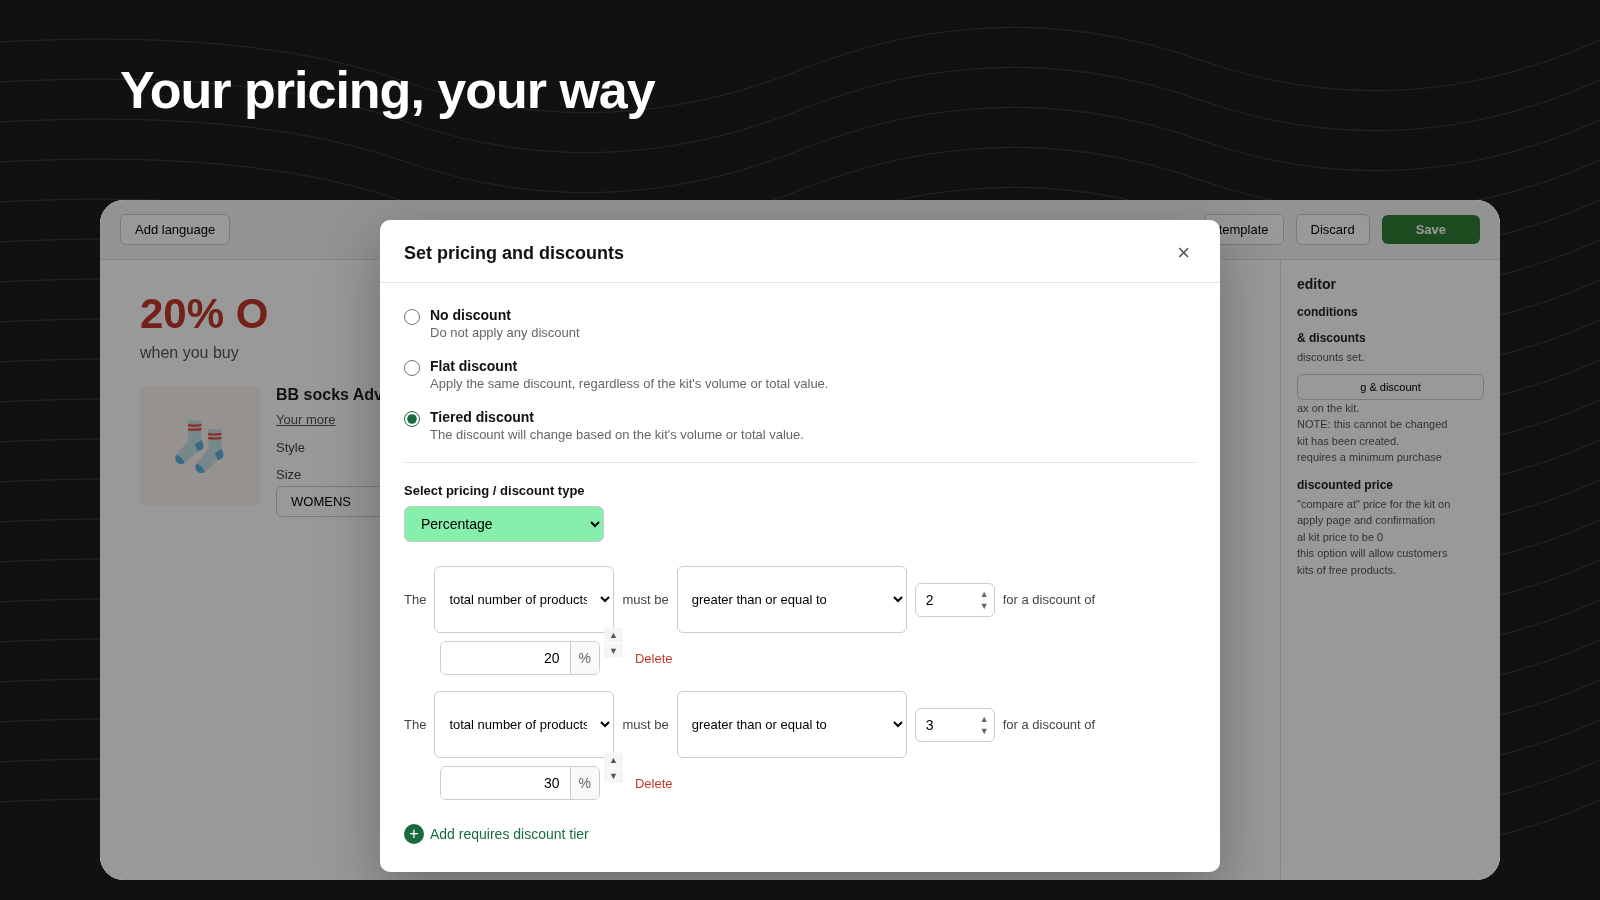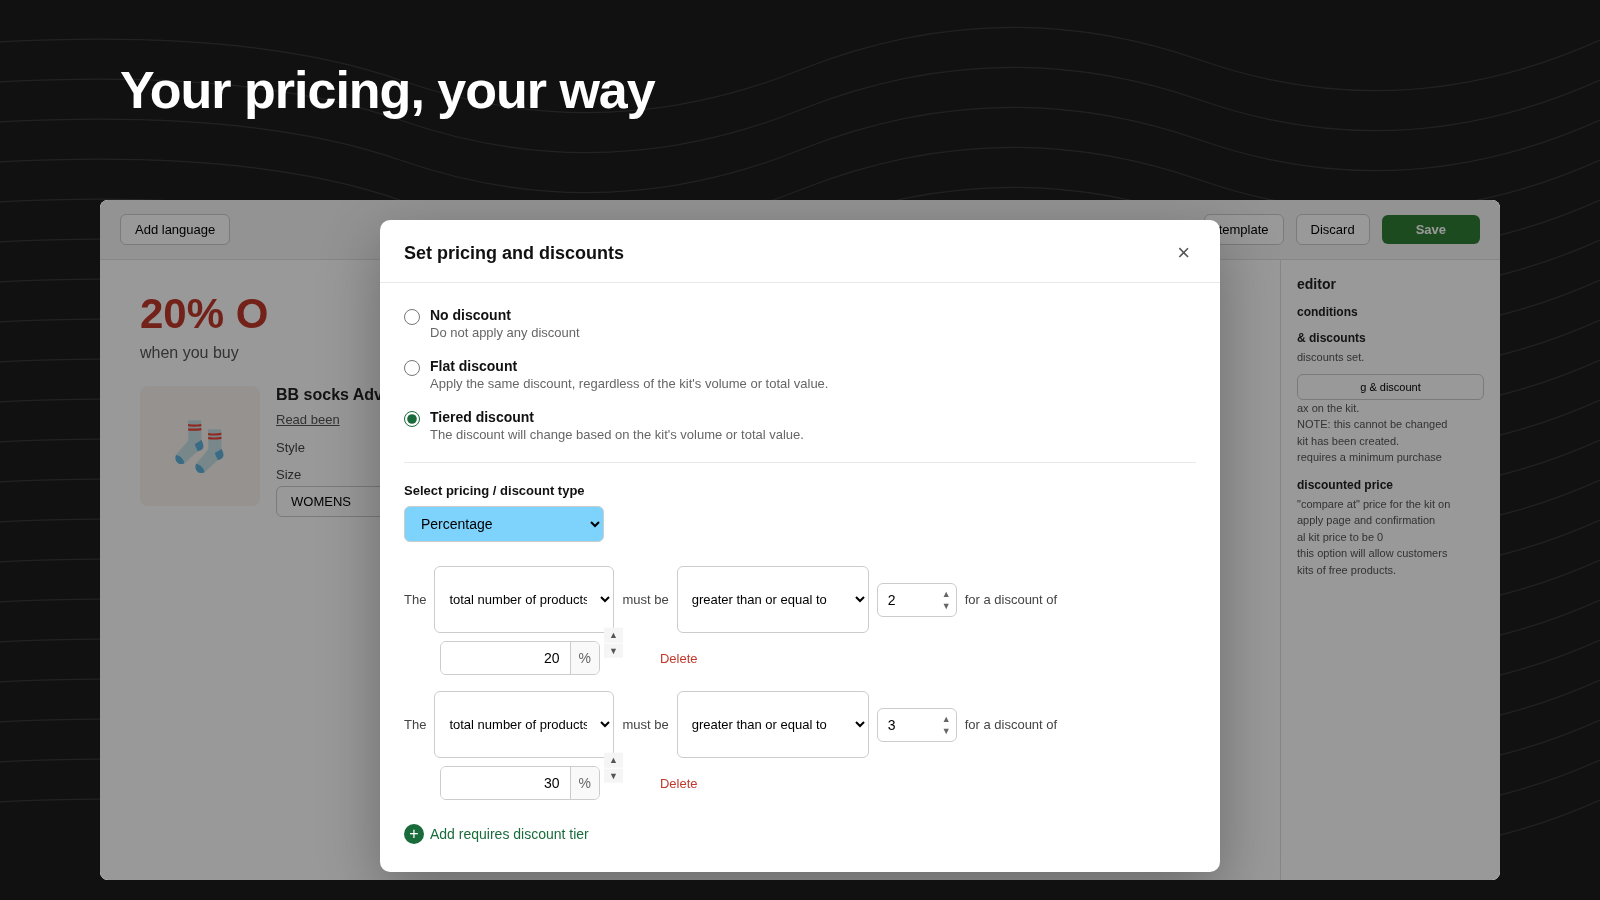--- a/index.html
+++ b/index.html
@@ -38,21 +38,21 @@
     }
 
     
     .app-window {
       position: absolute;
       top: 200px;
       left: 100px;
       right: 100px;
       bottom: 20px;
       background: #f5f5f5;
-      border-radius: 8px;
+      border-radius: 24px;
       overflow: hidden;
       z-index: 3;
     }
 
     
     .app-toolbar {
       background: #f5f5f5;
       padding: 14px 20px;
       display: flex;
       align-items: center;
@@ -291,21 +291,21 @@
       font-weight: 600;
       color: #111;
       margin-bottom: 8px;
     }
     .pricing-type-select {
       border: 1px solid #ccc;
       border-radius: 6px;
       padding: 8px 12px;
       font-size: 14px;
       width: 200px;
-      background: #7dd3fc;
+      background: #86efac;
       cursor: pointer;
     }
 
     
     .tier-section {
       margin-top: 24px;
     }
     .tier-row {
       margin-bottom: 16px;
     }
@@ -325,21 +325,21 @@
       border-radius: 6px;
       padding: 24px 10px;
       font-size: 13px;
       background: #fff;
       cursor: pointer;
     }
     .tier-select-products {
       width: 180px;
     }
     .tier-select-condition {
-      width: 192px;
+      width: 230px;
     }
     .tier-number-wrap {
       position: relative;
       display: flex;
       align-items: center;
     }
     .tier-number-input {
       border: 1px solid #ccc;
       border-radius: 6px;
       padding: 8px 28px 8px 10px;
@@ -412,21 +412,21 @@
       line-height: 1.2;
     }
 
     .btn-delete {
       background: none;
       border: none;
       color: #c0392b;
       font-size: 13px;
       cursor: pointer;
       font-weight: 500;
-      margin-left: 25px;
+      margin-left: 0;
     }
 
     
     .btn-add-tier {
       display: flex;
       align-items: center;
       gap: 6px;
       background: none;
       border: none;
       color: #1a6b3c;
@@ -497,21 +497,21 @@
   <div class="app-body">
 
     <div class="main-content">
       <div class="promo-heading">20% O</div>
       <div class="promo-subtext">when you buy</div>
 
       <div class="product-card">
         <div class="product-img">🧦</div>
         <div class="product-info">
           <div class="product-name">BB socks Adventure</div>
-          <a class="product-link">Read been</a>
+          <a class="product-link">Your more</a>
           <div class="product-field-label">Style</div>
           <div class="product-field-label">Size</div>
           <select class="product-select">
             <option>WOMENS</option>
           </select>
         </div>
       </div>
     </div>
 
     <div class="right-sidebar">

